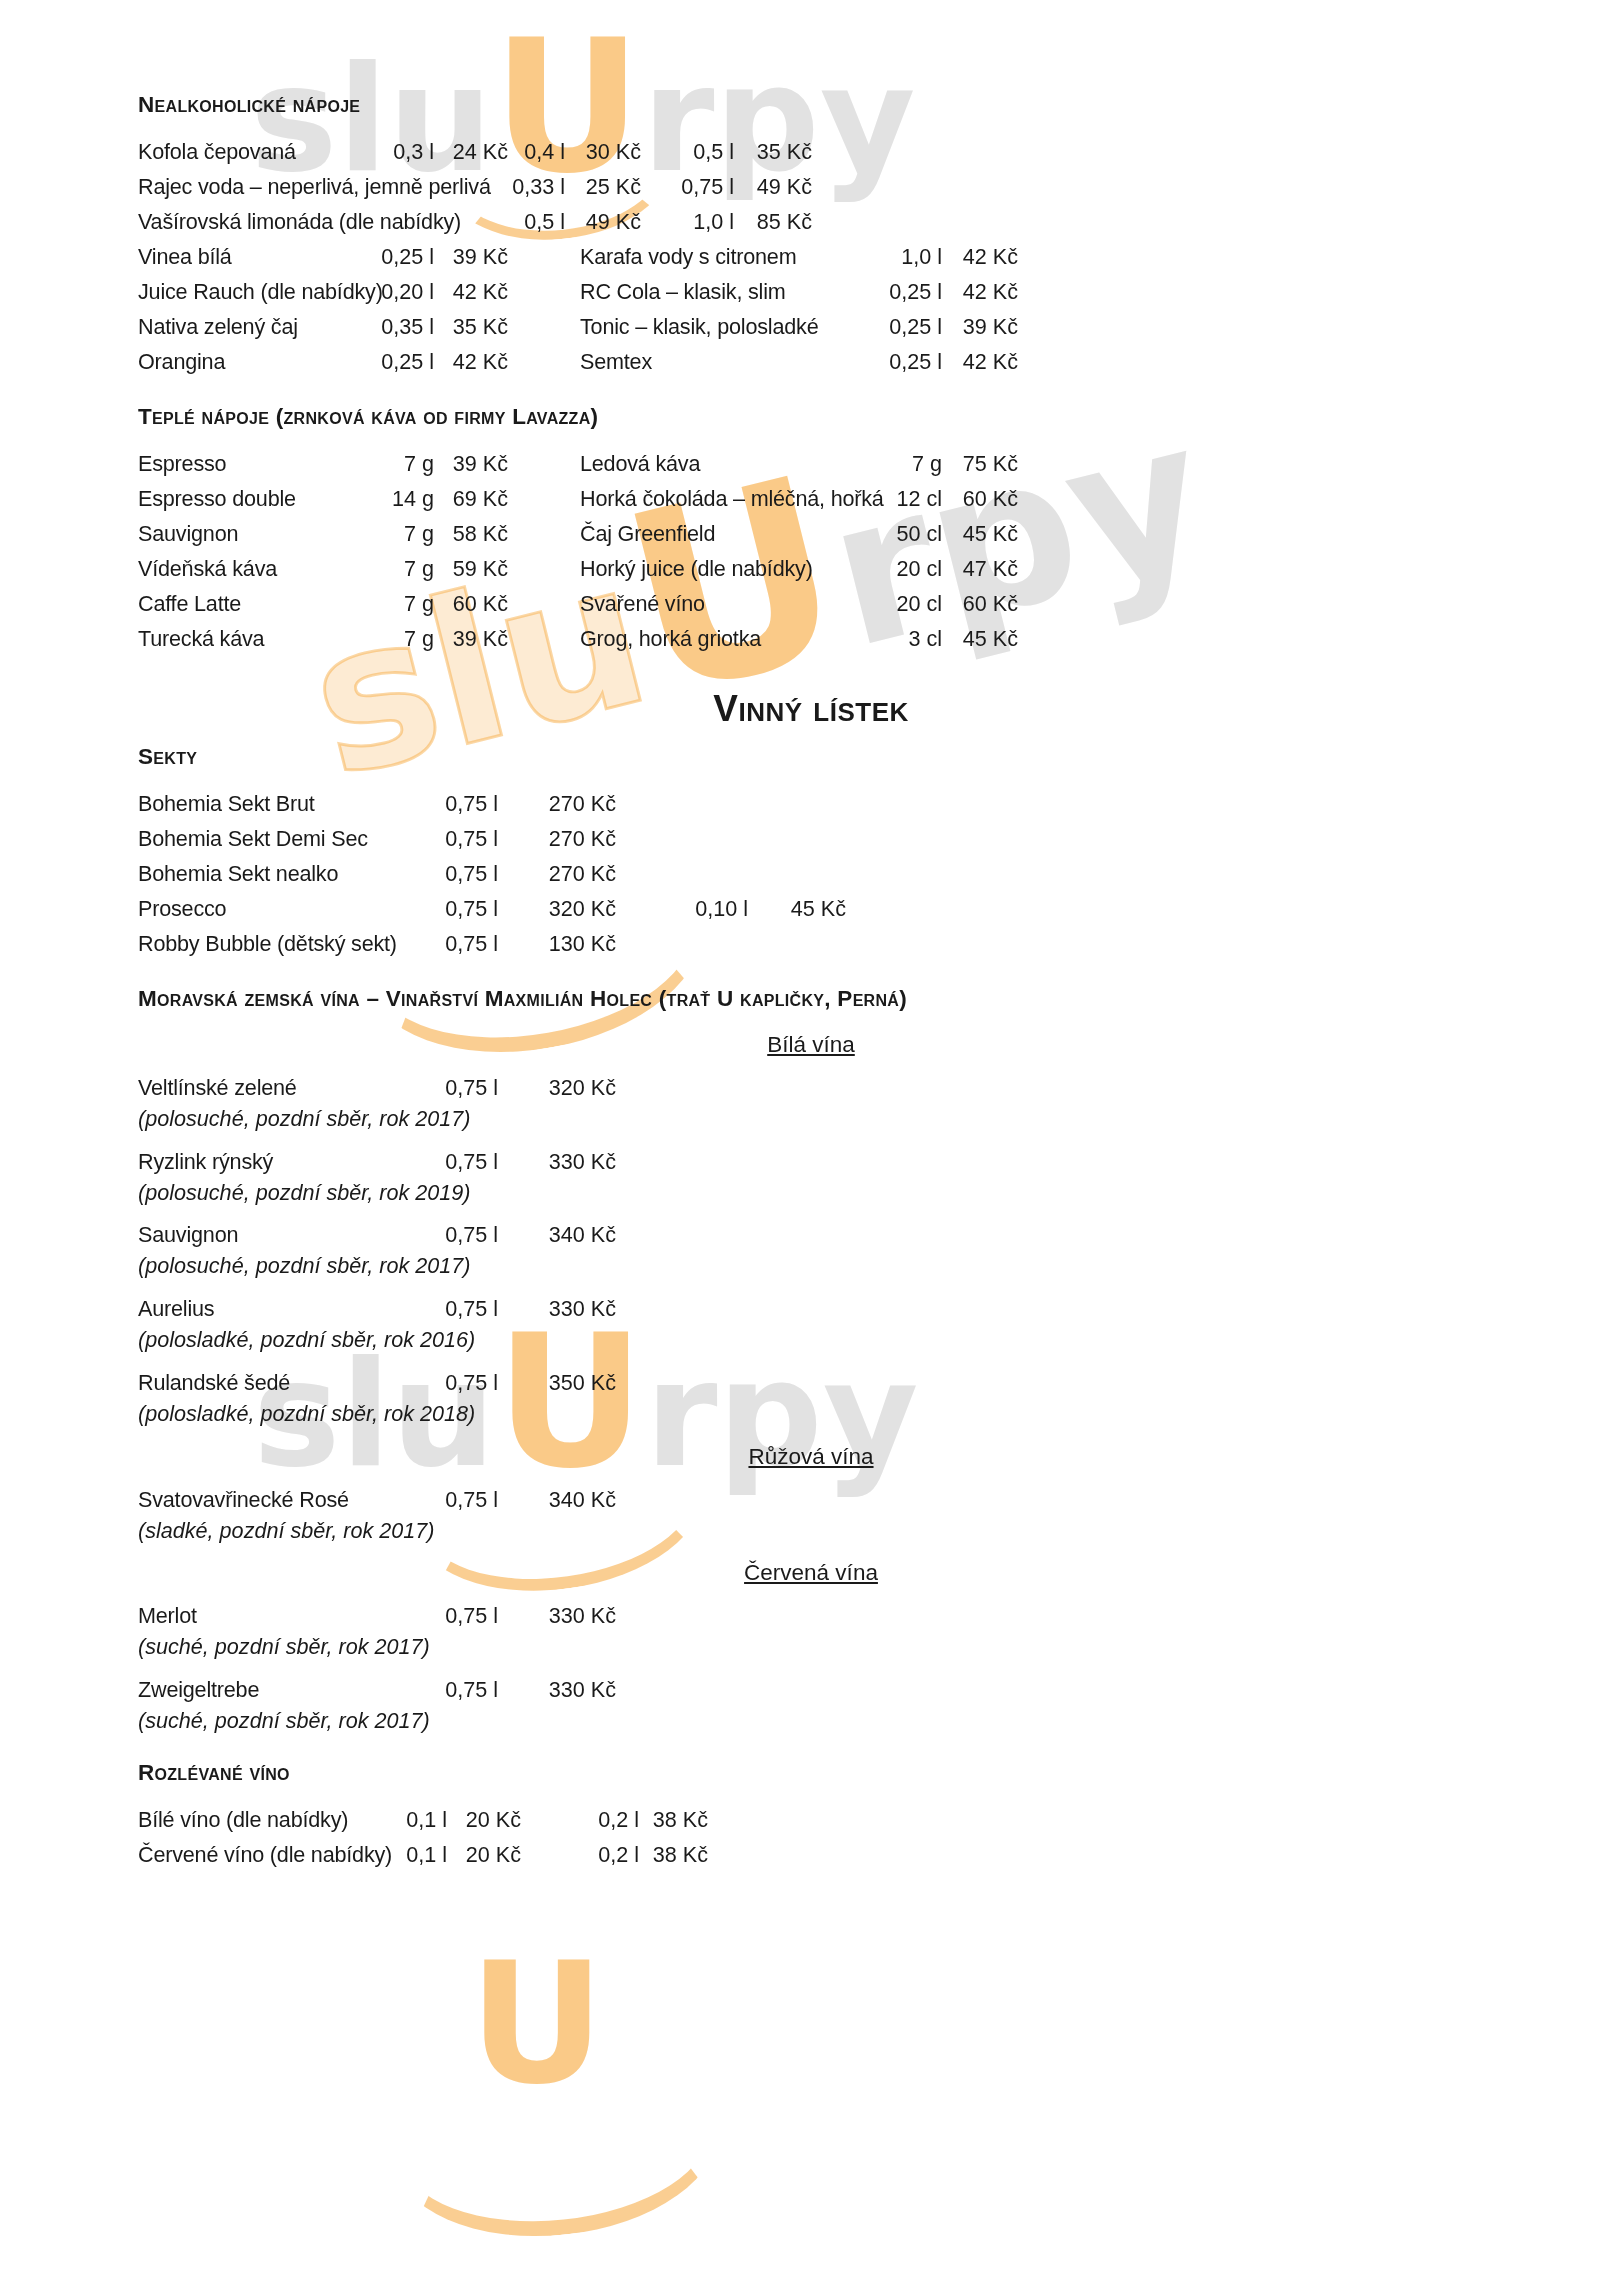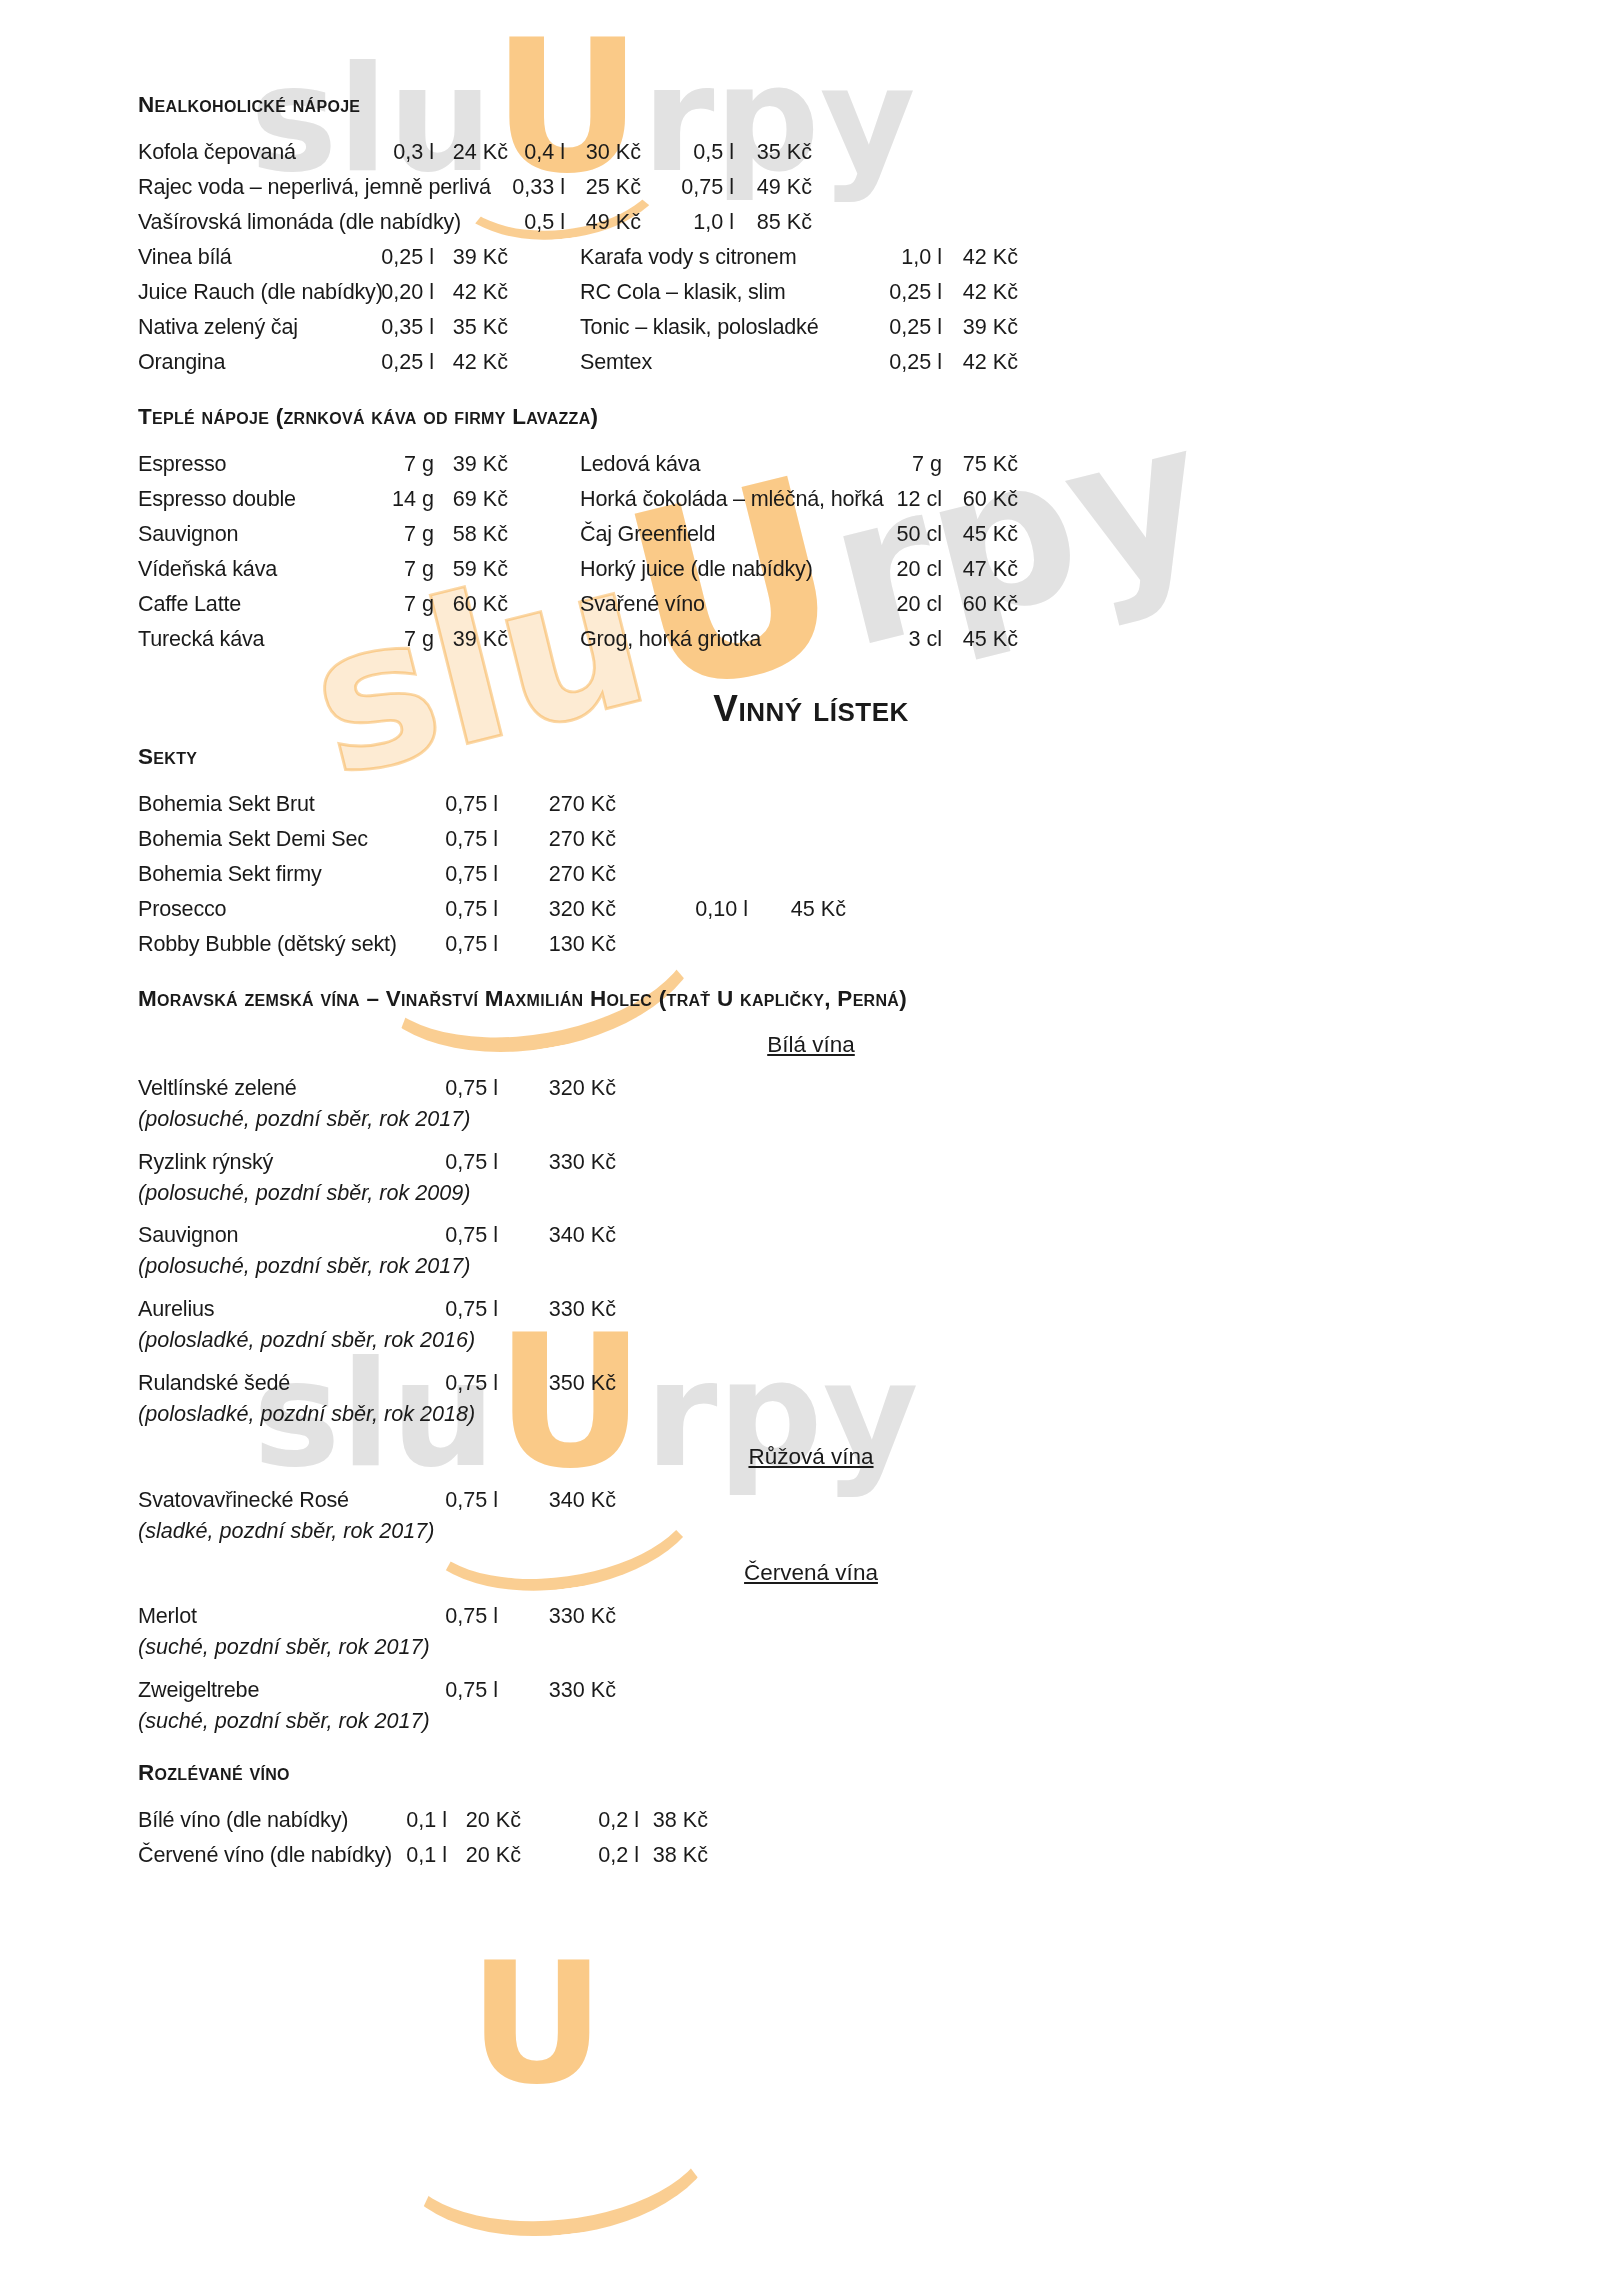--- a/index.html
+++ b/index.html
@@ -232,21 +232,21 @@
           <span class="v"></span>
         </div>
           <div class="row sekt">
           <span class="nm">Bohemia Sekt Demi Sec</span>
           <span class="v">0,75 l</span>
           <span class="v">270 Kč</span>
           <span class="v"></span>
           <span class="v"></span>
         </div>
           <div class="row sekt">
-          <span class="nm">Bohemia Sekt firmy</span>
+          <span class="nm">Bohemia Sekt nealko</span>
           <span class="v">0,75 l</span>
           <span class="v">270 Kč</span>
           <span class="v"></span>
           <span class="v"></span>
         </div>
           <div class="row sekt">
           <span class="nm">Prosecco</span>
           <span class="v">0,75 l</span>
           <span class="v">320 Kč</span>
           <span class="v">0,10 l</span>
@@ -274,21 +274,21 @@
             <span class="v">320 Kč</span>
           </div>
           <div class="note">(polosuché, pozdní sběr, rok 2017)</div>
         </div>
           <div class="wentry">
           <div class="row wine">
             <span class="nm">Ryzlink rýnský</span>
             <span class="v">0,75 l</span>
             <span class="v">330 Kč</span>
           </div>
-          <div class="note">(polosuché, pozdní sběr, rok 2009)</div>
+          <div class="note">(polosuché, pozdní sběr, rok 2019)</div>
         </div>
           <div class="wentry">
           <div class="row wine">
             <span class="nm">Sauvignon</span>
             <span class="v">0,75 l</span>
             <span class="v">340 Kč</span>
           </div>
           <div class="note">(polosuché, pozdní sběr, rok 2017)</div>
         </div>
           <div class="wentry">

